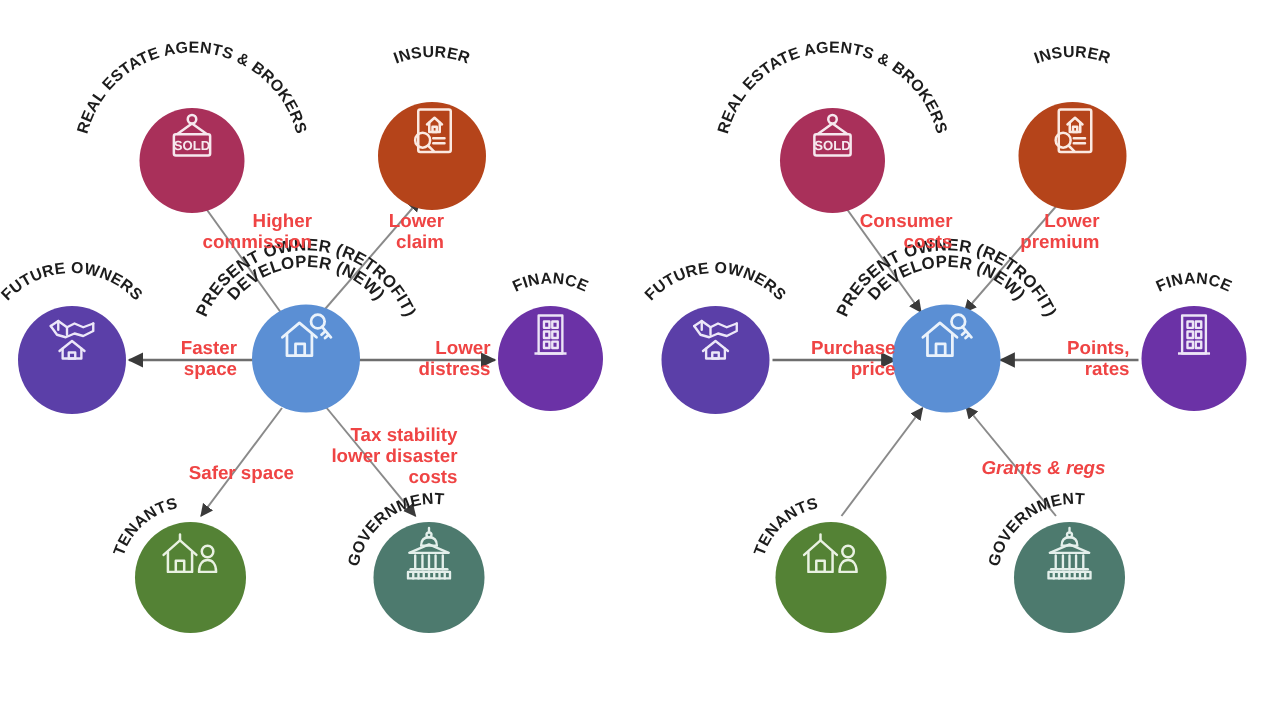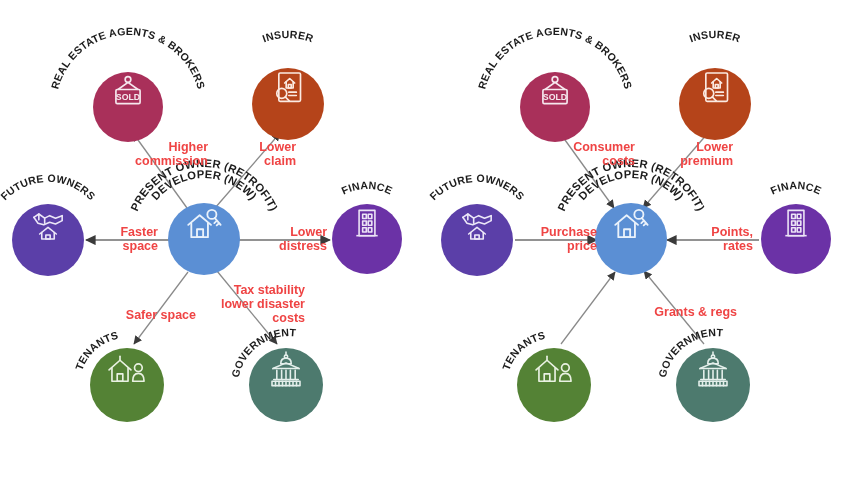--- a/index.html
+++ b/index.html
@@ -365,16 +365,16 @@
     </div>
 
     <div class="edge-text" style="left:118px;top:140px;width:90px;">Consumer
 costs</div>
     <div class="edge-text" style="left:220px;top:140px;width:86px;">Lower
 premium</div>
     <div class="edge-text" style="left:252px;top:225px;width:74px;">Points,
 rates</div>
     <div class="edge-text" style="left:88px;top:225px;width:82px;">Purchase
 price</div>
-    <div class="edge-text" style="left:206px;top:305px;width:104px;">Grants &amp; regs</div>
+    <div class="edge-text" style="left:206px;top:305px;width:104px;font-style:italic;">Grants &amp; regs</div>
   </div>
 
 </div>
 
 </body></html>

